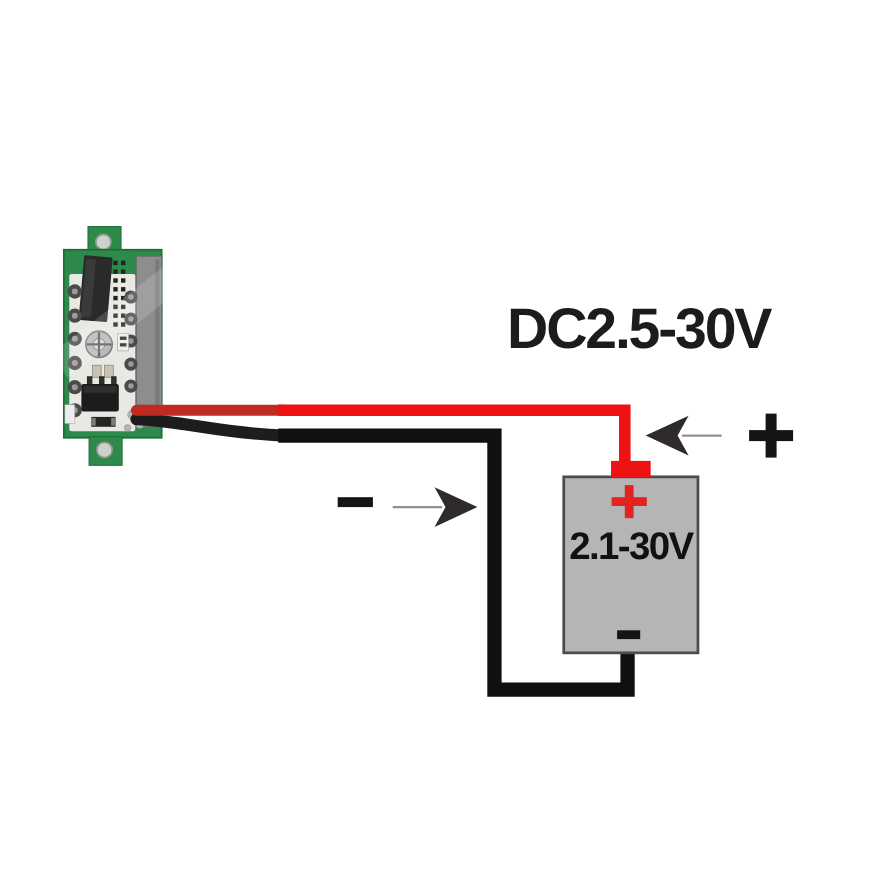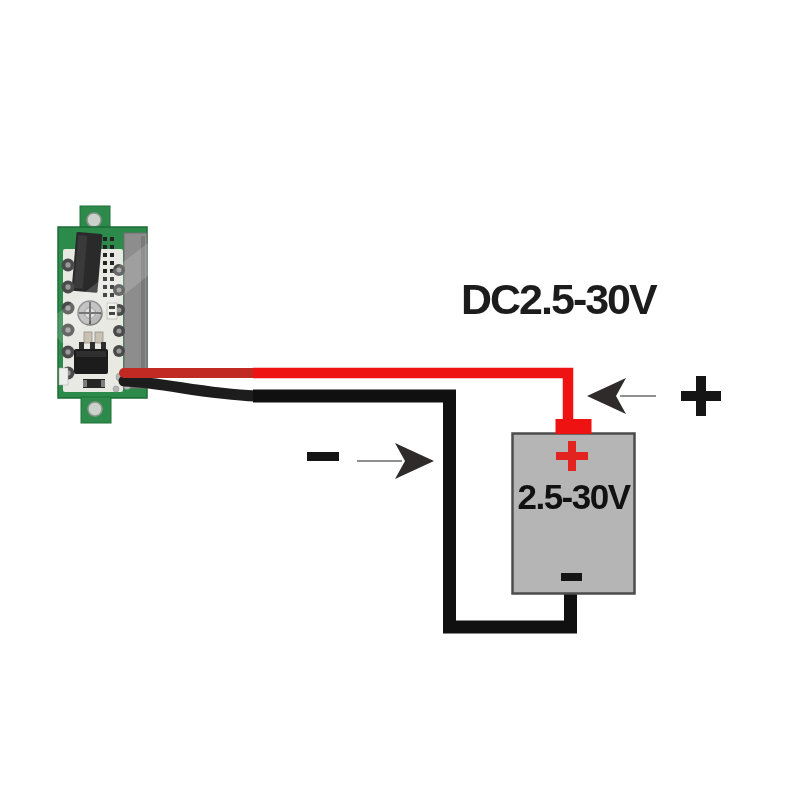--- a/index.html
+++ b/index.html
@@ -7,21 +7,21 @@
     position:relative;
     width:800px;height:800px;
     background:#ffffff;
     overflow:hidden;
     font-family:"Liberation Sans", sans-serif;
   }
   .canvas svg{position:absolute;left:0;top:0;}
   .label{position:absolute;color:#1c1c1c;font-weight:700;white-space:nowrap;}
   .title{
     left:461px;top:278px;
-    font-size:43px;line-height:43px;letter-spacing:-2px;
+    font-size:52px;line-height:43px;letter-spacing:-2px;
   }
   .battery-label{
     left:512px;top:479px;width:123px;
     text-align:center;
     font-size:35px;line-height:36px;letter-spacing:-1.5px;
     color:#111111;
   }
   
   .cross{position:absolute;}
   .cross .h{position:absolute;left:0;right:0;top:50%;transform:translateY(-50%);}
@@ -173,21 +173,21 @@
       <polygon points="587,396 626,378 616,396 626,414" fill="#2f2b2b"></polygon>
     </g>
     <g>
       <line x1="357" y1="461" x2="402" y2="461" stroke="#8f8f8f" stroke-width="2.2"></line>
       <polygon points="434,461 395,443 405,461 395,479" fill="#2f2b2b"></polygon>
     </g>
   </svg>
 
   <div class="label title">DC2.5-30V</div>
 
-  <div class="label battery-label">2.5-30V</div>
+  <div class="label battery-label">2.1-30V</div>
 
   <div class="cross batt-plus">
     <span class="sr">+</span>
     <span class="h"></span>
     <span class="v"></span>
   </div>
 
   <div class="bar batt-minus">
     <span class="sr">−</span>
   </div>

